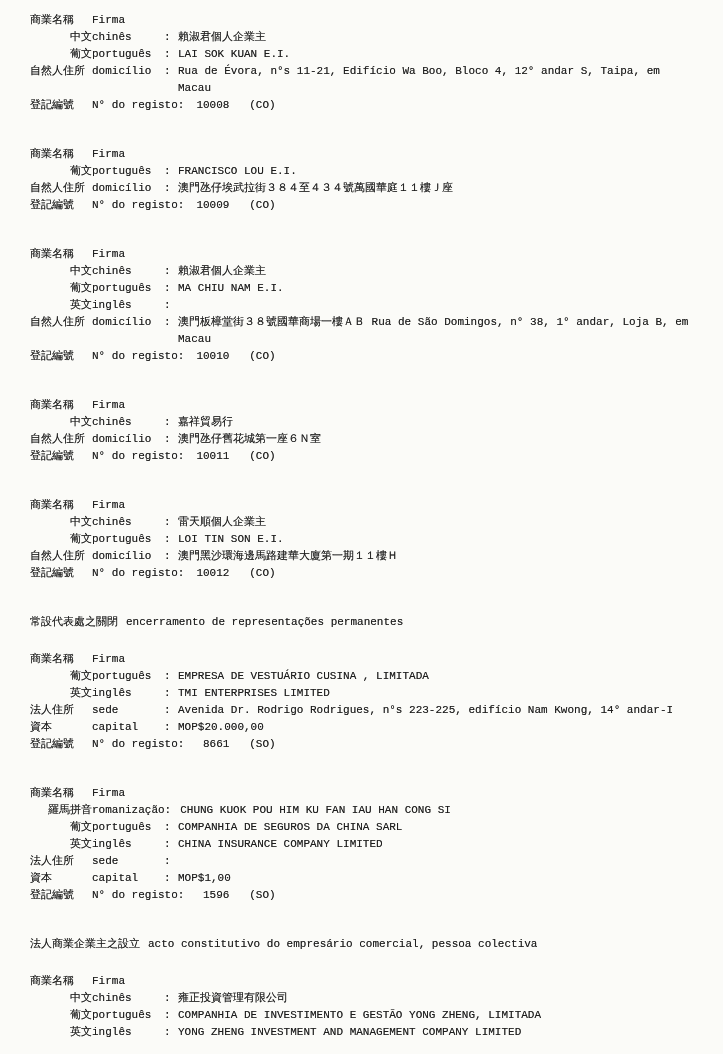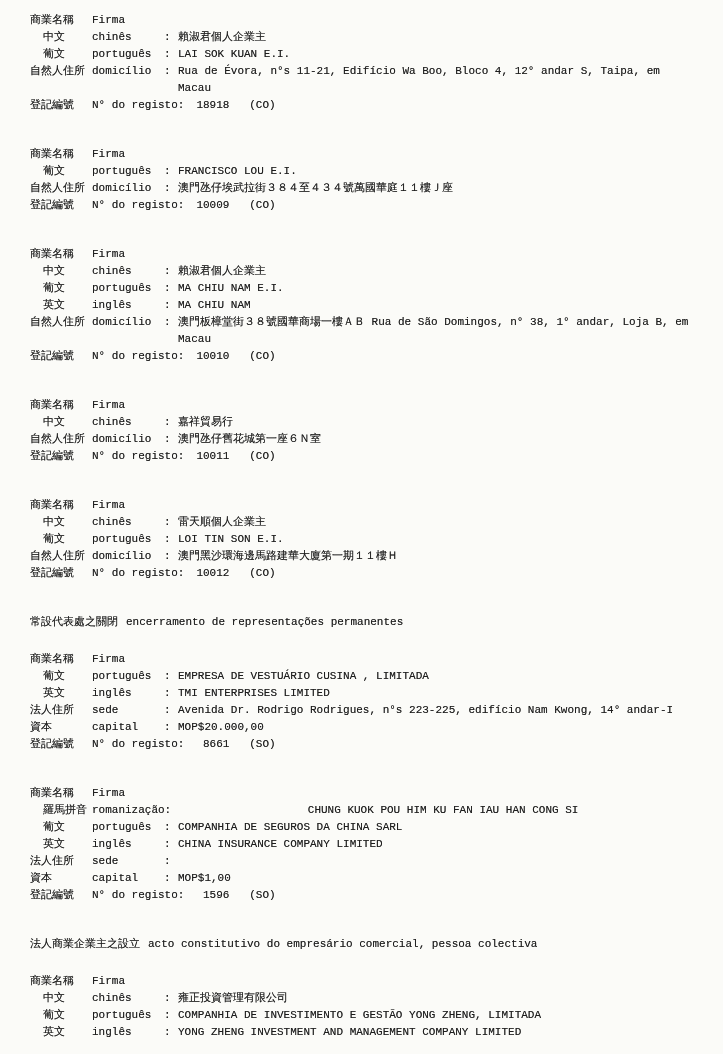--- a/index.html
+++ b/index.html
@@ -13,28 +13,28 @@
     overflow:hidden;
     text-shadow:0 0 .45px rgba(20,20,20,.55);
   }
   main{padding:12px 32px 0 30px;box-sizing:border-box;}
   .block{margin-bottom:32px;}
   .heading{margin-bottom:20px;display:flex;}
   .heading .hzh{white-space:pre;text-align:center;}
   .heading .hpt{white-space:pre;margin-left:8px;}
   .row{display:flex;align-items:flex-start;}
   .zh{flex:0 0 62px;box-sizing:border-box;white-space:pre;}
-  .zh.ind{padding-left:13px;}
+  .zh.ind{padding-left:13px;text-align:right;}
   .pt{flex:0 0 72px;box-sizing:border-box;white-space:pre;}
   .colon{flex:0 0 14px;box-sizing:border-box;}
   .val{flex:1;white-space:pre-wrap;word-break:break-word;}
   .row.reg .pt{flex:0 0 auto;}
   .row.reg .val{flex:0 0 auto;margin-left:12px;white-space:pre;}
   .row.rom .pt{flex:0 0 auto;}
-  .row.rom .val{flex:1;margin-left:24px;white-space:pre-wrap;text-align:center;}
+  .row.rom .val{flex:1;margin-left:9px;white-space:pre-wrap;}
 </style>
 </head>
 <body>
 
 <main>
   <div id="doc-root">
       <div class="block">
         <div class="row head">
           <span class="zh">商業名稱</span>
           <span class="pt">Firma</span>
@@ -53,21 +53,21 @@
         </div>
         <div class="row field">
           <span class="zh">自然人住所</span>
           <span class="pt">domicílio</span>
           <span class="colon">:</span>
           <span class="val">Rua de Évora, n°s 11-21, Edifício Wa Boo, Bloco 4, 12° andar S, Taipa, em Macau</span>
         </div>
         <div class="row reg">
           <span class="zh">登記編號</span>
           <span class="pt">N° do registo:</span>
-          <span class="val">18918   (CO)</span>
+          <span class="val">10008   (CO)</span>
         </div>
       </div>
       <div class="block">
         <div class="row head">
           <span class="zh">商業名稱</span>
           <span class="pt">Firma</span>
         </div>
         <div class="row field">
           <span class="zh ind">葡文</span>
           <span class="pt">português</span>
@@ -100,21 +100,20 @@
         <div class="row field">
           <span class="zh ind">葡文</span>
           <span class="pt">português</span>
           <span class="colon">:</span>
           <span class="val">MA CHIU NAM E.I.</span>
         </div>
         <div class="row field">
           <span class="zh ind">英文</span>
           <span class="pt">inglês</span>
           <span class="colon">:</span>
-          <span class="val">MA CHIU NAM</span>
         </div>
         <div class="row field">
           <span class="zh">自然人住所</span>
           <span class="pt">domicílio</span>
           <span class="colon">:</span>
           <span class="val">澳門板樟堂街３８號國華商場一樓ＡＢ Rua de São Domingos, n° 38, 1° andar, Loja B, em Macau</span>
         </div>
         <div class="row reg">
           <span class="zh">登記編號</span>
           <span class="pt">N° do registo:</span>

